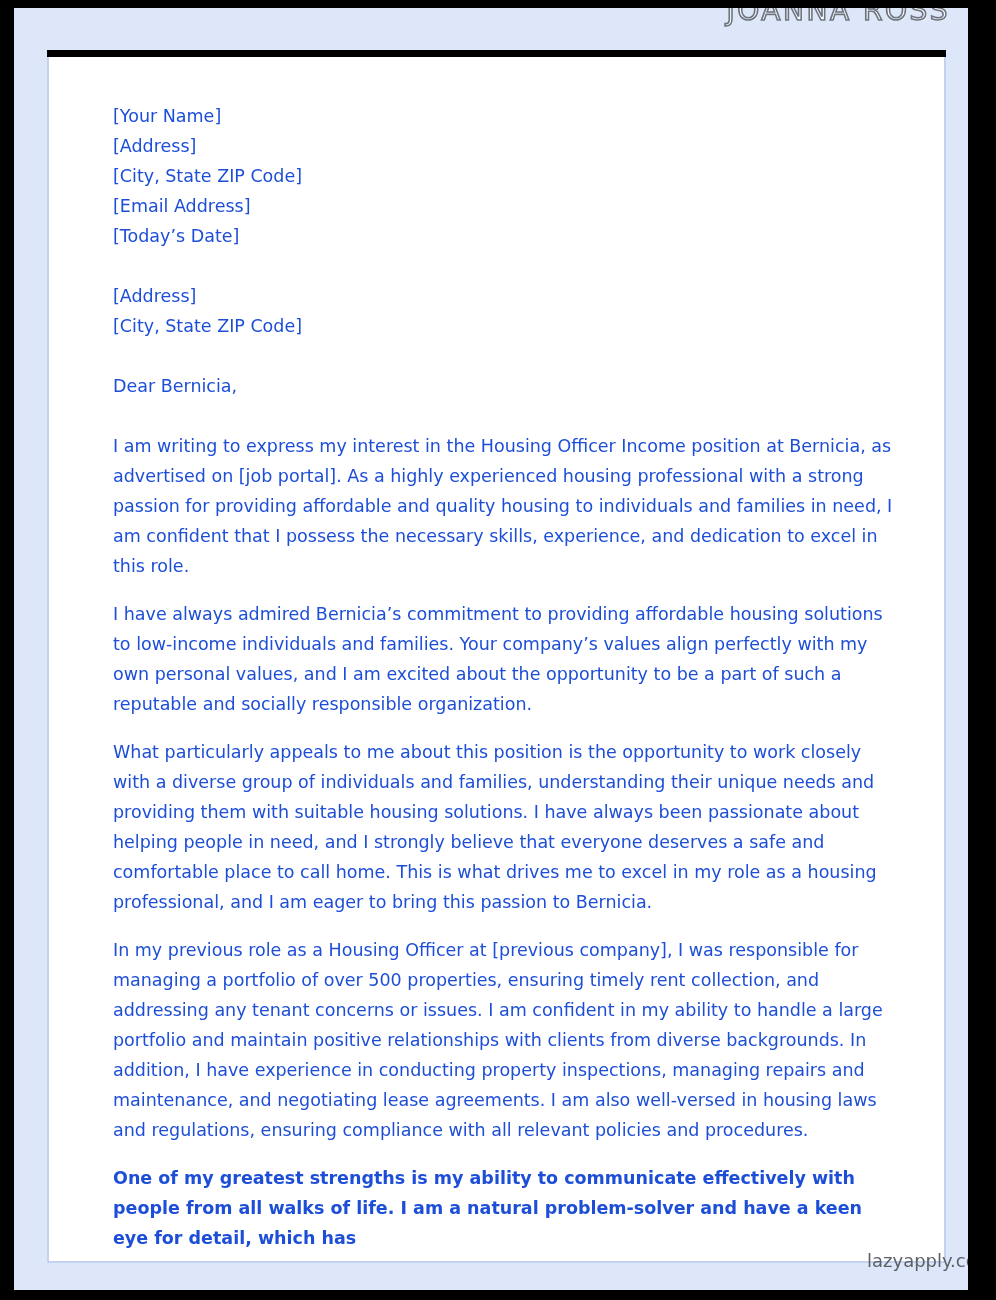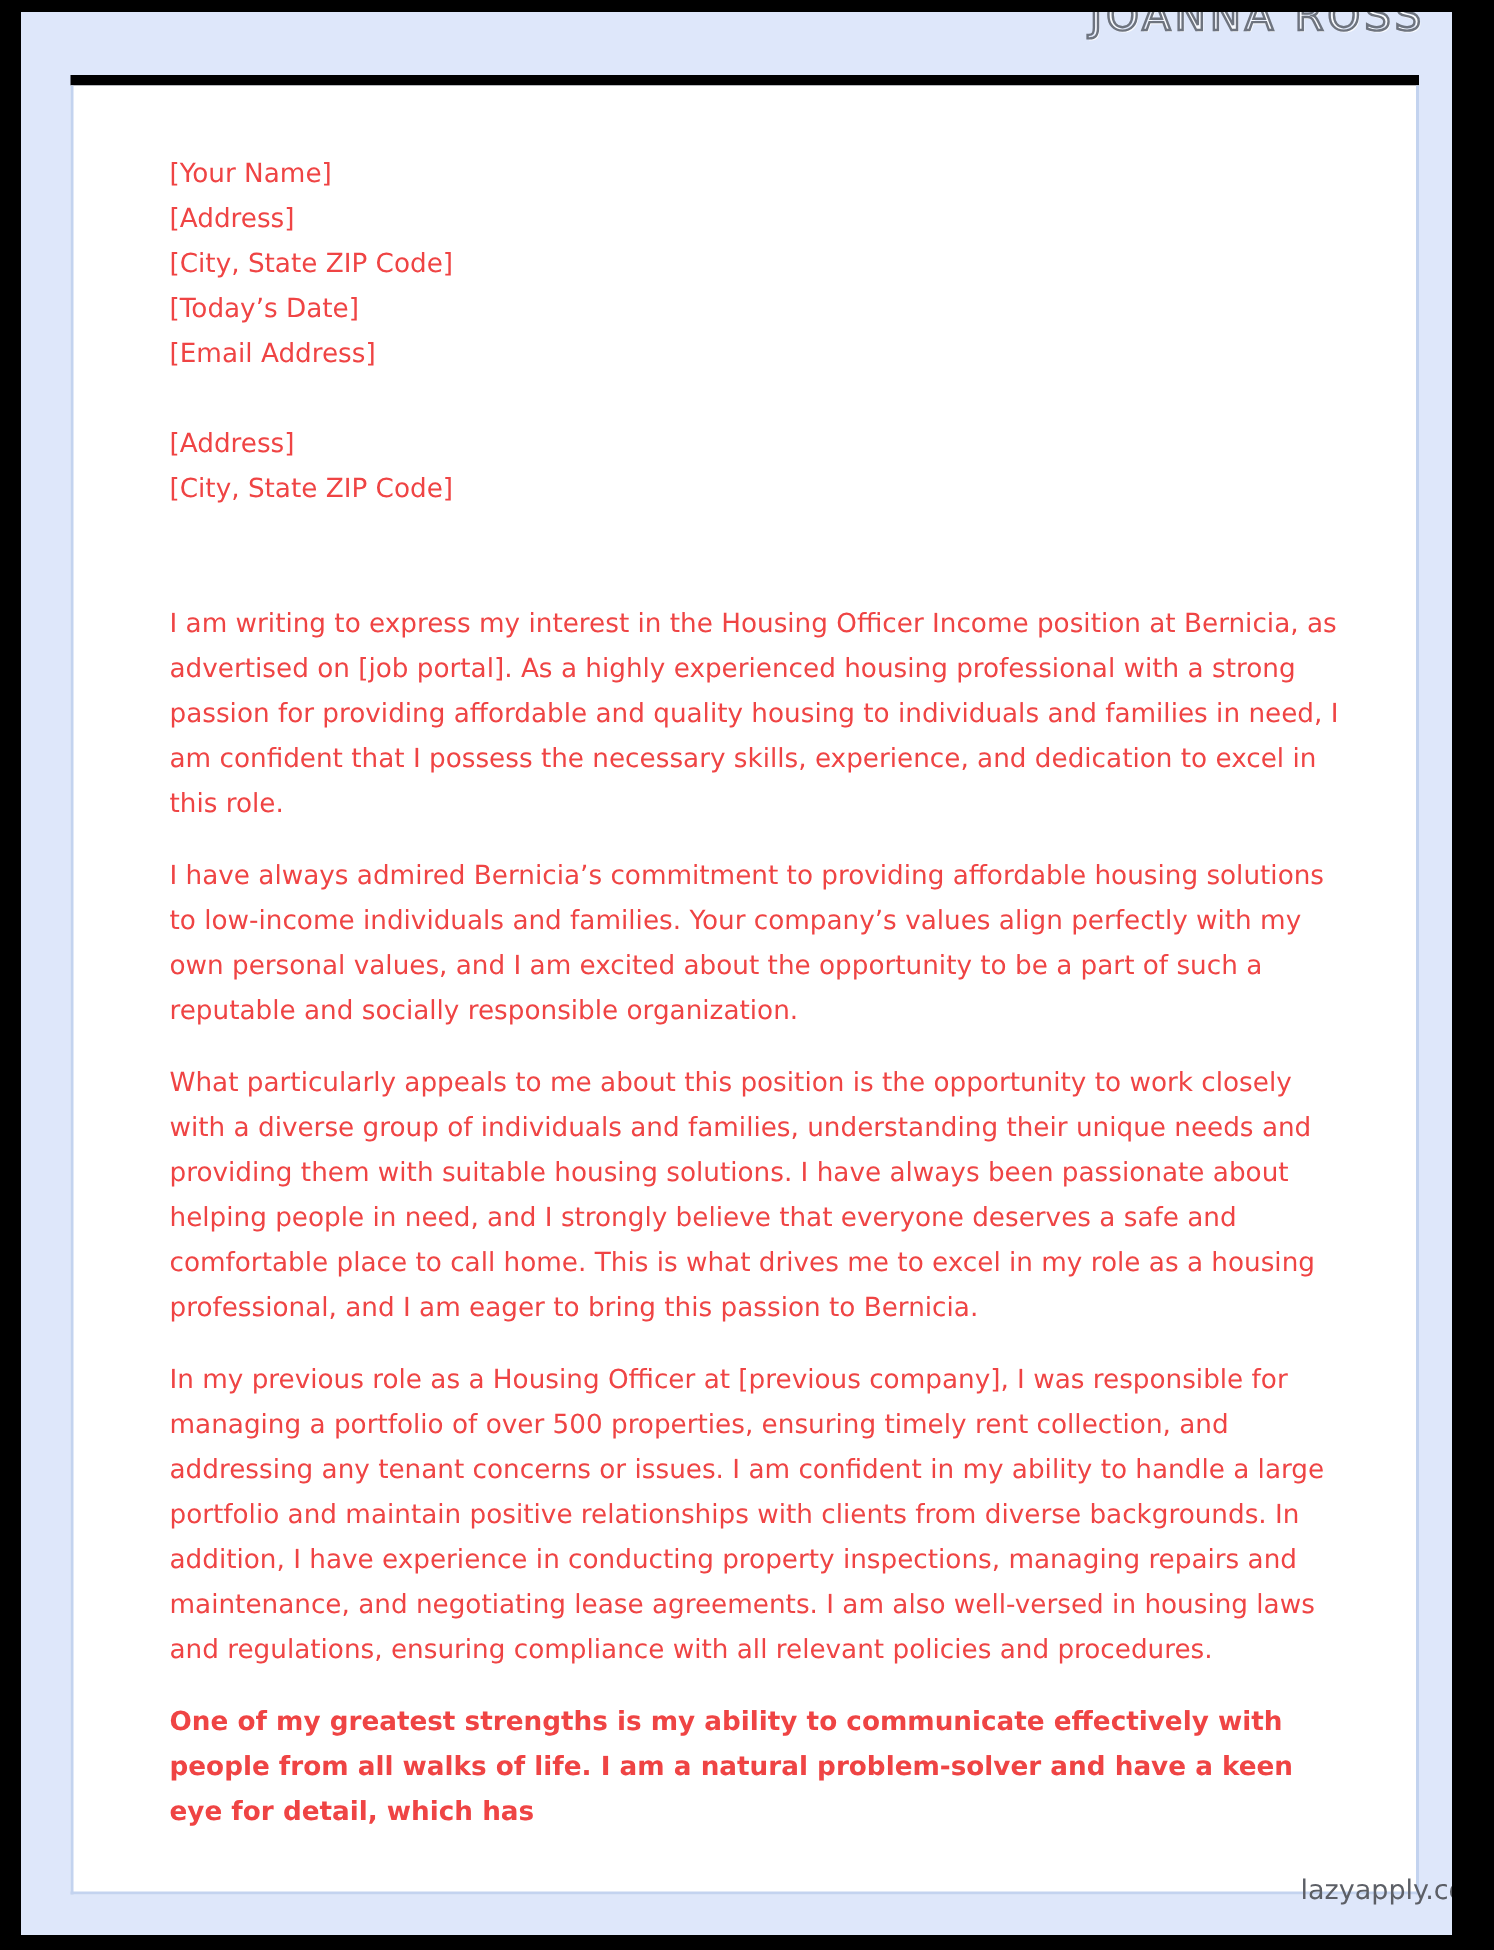--- a/index.html
+++ b/index.html
@@ -87,21 +87,21 @@
   }
 
   .letter-body {
     position: absolute;
     left: 64px;
     top: 44px;
     width: 784px;
     font-family: "DejaVu Sans", sans-serif;
     font-size: 17.5px;
     line-height: 30px;
-    color: #ef4444;
+    color: #1d4ed8;
   }
 
   .addr-line {
     white-space: nowrap;
   }
 
   .block-gap {
     height: 30px;
   }
 
@@ -146,33 +146,34 @@
     <div class="header-rule"></div>
 
     <div class="page">
 
       <div class="letter-body">
 
         <div>
           <div class="addr-line">[Your Name]</div>
           <div class="addr-line">[Address]</div>
           <div class="addr-line">[City, State ZIP Code]</div>
+          <div class="addr-line">[Email Address]</div>
           <div class="addr-line">[Today’s Date]</div>
-          <div class="addr-line">[Email Address]</div>
         </div>
 
         <div class="block-gap"></div>
 
         <div>
           <div class="addr-line">[Address]</div>
           <div class="addr-line">[City, State ZIP Code]</div>
         </div>
 
         <div class="block-gap"></div>
 
+        <div class="addr-line">Dear Bernicia,</div>
 
         <div class="block-gap"></div>
 
         <p class="para">I am writing to express my interest in the Housing Officer Income position at Bernicia, as advertised on [job portal]. As a highly experienced housing professional with a strong passion for providing affordable and quality housing to individuals and families in need, I am confident that I possess the necessary skills, experience, and dedication to excel in this role.</p>
         <p class="para">I have always admired Bernicia’s commitment to providing affordable housing solutions to low-income individuals and families. Your company’s values align perfectly with my own personal values, and I am excited about the opportunity to be a part of such a reputable and socially responsible organization.</p>
         <p class="para">What particularly appeals to me about this position is the opportunity to work closely with a diverse group of individuals and families, understanding their unique needs and providing them with suitable housing solutions. I have always been passionate about helping people in need, and I strongly believe that everyone deserves a safe and comfortable place to call home. This is what drives me to excel in my role as a housing professional, and I am eager to bring this passion to Bernicia.</p>
         <p class="para">In my previous role as a Housing Officer at [previous company], I was responsible for managing a portfolio of over 500 properties, ensuring timely rent collection, and addressing any tenant concerns or issues. I am confident in my ability to handle a large portfolio and maintain positive relationships with clients from diverse backgrounds. In addition, I have experience in conducting property inspections, managing repairs and maintenance, and negotiating lease agreements. I am also well-versed in housing laws and regulations, ensuring compliance with all relevant policies and procedures.</p>
         <p class="para overflow-para">One of my greatest strengths is my ability to communicate effectively with people from all walks of life. I am a natural problem-solver and have a keen eye for detail, which has</p>
 
       </div>

